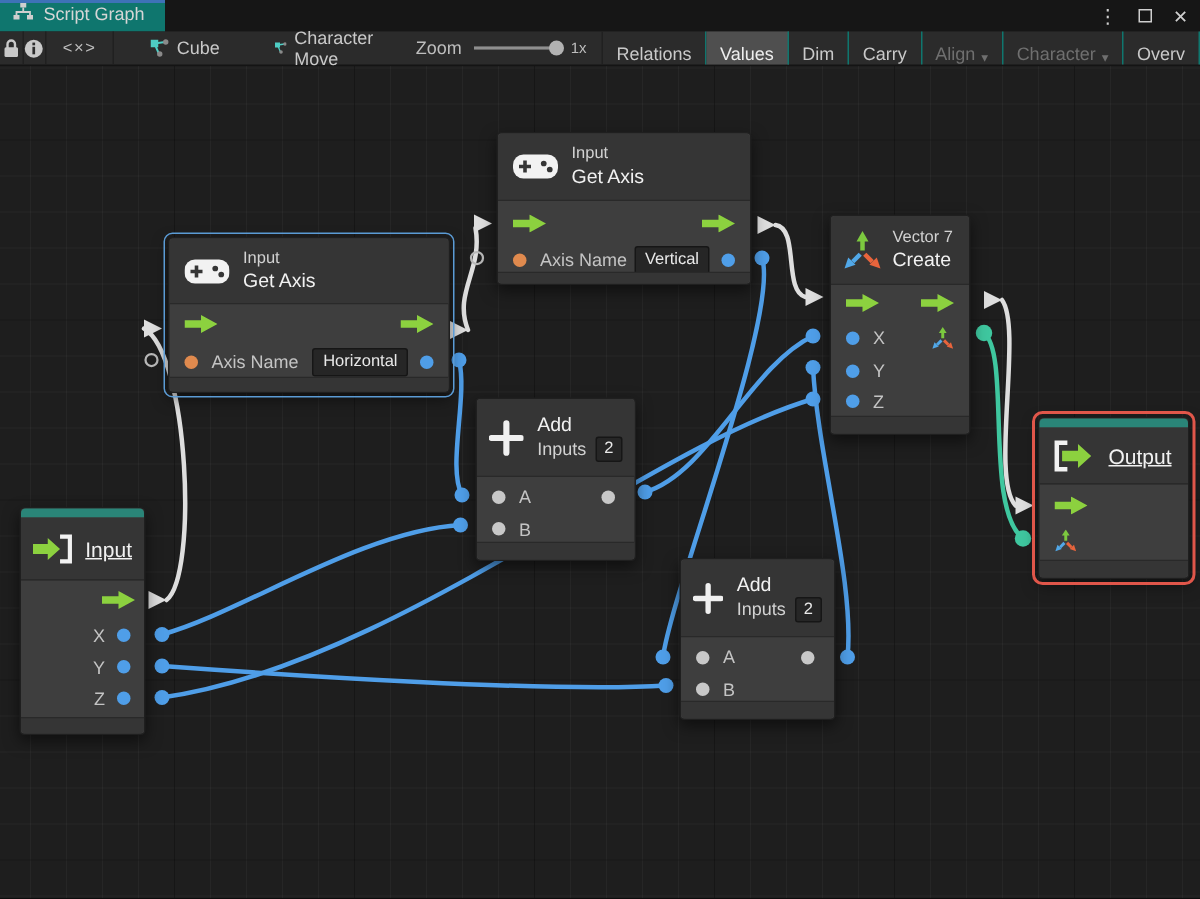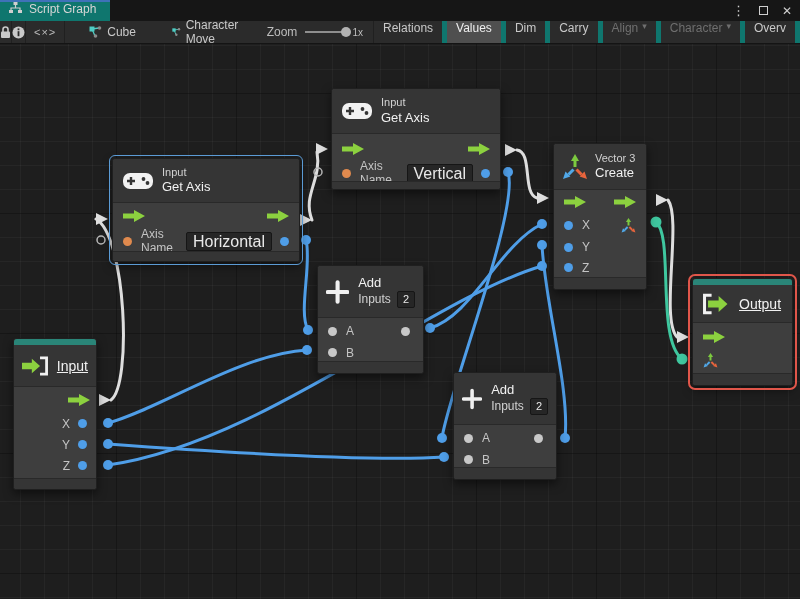--- a/index.html
+++ b/index.html
@@ -19,21 +19,21 @@
   .tbtn.icon{width:26px;padding:0;}
   .tbtn.code{width:64px;color:#bdbdbd;font-size:11px;letter-spacing:1px;}
   .crumb{display:flex;align-items:center;gap:5px;padding:0 10px;}
   .zoomlbl{margin-left:14px;display:flex;align-items:center;color:#bdbdbd;}
   .slider{position:relative;width:100px;height:100%;margin-left:8px;display:flex;align-items:center;}
   .slider .track{position:absolute;left:0;right:0;height:2px;background:#4a4a4a;}
   .slider .fill{position:absolute;left:0;width:88%;height:2px;background:#8f8f8f;}
   .slider .handle{position:absolute;left:86%;width:10px;height:10px;border-radius:50%;background:#b2b2b2;}
   .zoomval{margin:0 10px 0 6px;display:flex;align-items:center;font-size:10px;color:#bdbdbd;}
   .group{display:flex;align-items:stretch;border-left:1px solid #202020;}
-  .gbtn{display:flex;align-items:flex-start;padding:0 9px;border-right:5px solid #0f766e;white-space:nowrap;}
+  .gbtn{display:flex;align-items:flex-end;padding:0 9px;border-right:1px solid #0f766e;white-space:nowrap;}
   .gbtn.active{background:#4f4f4f;color:#eee;}
   .gbtn.disabled{color:#6f6f6f;}
   .caret{font-size:9px;margin-left:4px;}
 
   
   .canvas{position:absolute;left:0;top:44px;width:800px;height:555px;background-color:#1e1e1e;
     background-image:
       linear-gradient(rgba(0,0,0,0.42) 1px, transparent 1px),
       linear-gradient(90deg, rgba(0,0,0,0.42) 1px, transparent 1px),
       linear-gradient(rgba(255,255,255,0.035) 1px, transparent 1px),
@@ -54,21 +54,21 @@
   .gstrip{position:absolute;left:0;top:0;right:0;height:6px;background:#2a8578;border-radius:3px 3px 0 0;}
   .gtitles{display:flex;flex-direction:column;justify-content:center;line-height:1.25;}
   .gsub{font-size:11px;color:#d2d2d2;}
   .gtitle{font-size:13px;color:#f1f1f1;}
   .gtitle.big{font-size:14px;text-decoration:underline;}
   .gfoot{position:absolute;left:0;right:0;bottom:0;background:#353535;border-top:1px solid #292929;border-radius:0 0 3px 3px;}
   .prow{position:absolute;left:0;right:0;display:flex;align-items:center;padding:0 10px;}
   .pdot{width:9px;height:9px;border-radius:50%;flex:0 0 auto;}
   .pdot.blue{background:#4f9ee8;} .pdot.orange{background:#e08a4e;} .pdot.gray{background:#c8c8c8;}
   .plabel{font-size:12px;color:#c4c4c4;margin-left:9px;}
-  .vbox{margin-left:auto;background:#262626;border:1px solid #161616;border-radius:2px;color:#e9e9e9;font-size:16px;padding:0 6px;line-height:17px;}
+  .vbox{margin-left:auto;background:#262626;border:1px solid #161616;border-radius:2px;color:#e9e9e9;font-size:11px;padding:0 6px;line-height:17px;}
   .cntbox{background:#262626;border:1px solid #161616;border-radius:2px;color:#e9e9e9;font-size:11px;padding:0 5px;line-height:15px;margin-left:6px;}
   .farrow{width:22px;height:12px;flex:0 0 auto;}
   .farrow path{fill:#8cd13f;}
   .inputsline{display:flex;align-items:center;justify-content:center;}
 </style>
 </head>
 <body>
 
 <div class="stage">
 
@@ -328,21 +328,21 @@
       <div class="ghead" style="height:46px;padding:0 8px;gap:7px;">
         <svg width="26" height="26" viewBox="0 0 26 26">
           <path d="M13 13V6" stroke="#7cc93f" stroke-width="3"></path>
           <polygon points="9,7 13,0 17,7" fill="#7cc93f"></polygon>
           <path d="M11.5 15.5l-5 5" stroke="#51a8e8" stroke-width="3"></path>
           <polygon points="1,25 8.4,22.5 3.5,17.6" fill="#51a8e8"></polygon>
           <path d="M14.5 15.5l5 5" stroke="#e8643c" stroke-width="3"></path>
           <polygon points="25,25 17.6,22.5 22.5,17.6" fill="#e8643c"></polygon>
         </svg>
         <div class="gtitles">
-          <span class="gsub">Vector 3</span>
+          <span class="gsub">Vector 7</span>
           <span class="gtitle">Create</span>
         </div>
       </div>
       <div class="prow" style="top:48px;height:20px;">
         <svg class="farrow" viewBox="0 0 22 12">
             <path d="M0 3.5h11V0l11 6-11 6V8.5H0z"></path>
           </svg>
         <svg class="farrow" viewBox="0 0 22 12" style="margin-left:auto;">
             <path d="M0 3.5h11V0l11 6-11 6V8.5H0z"></path>
           </svg>

